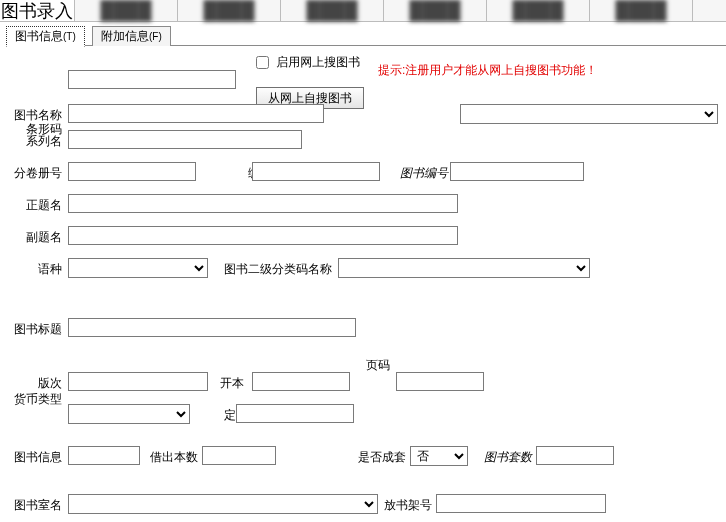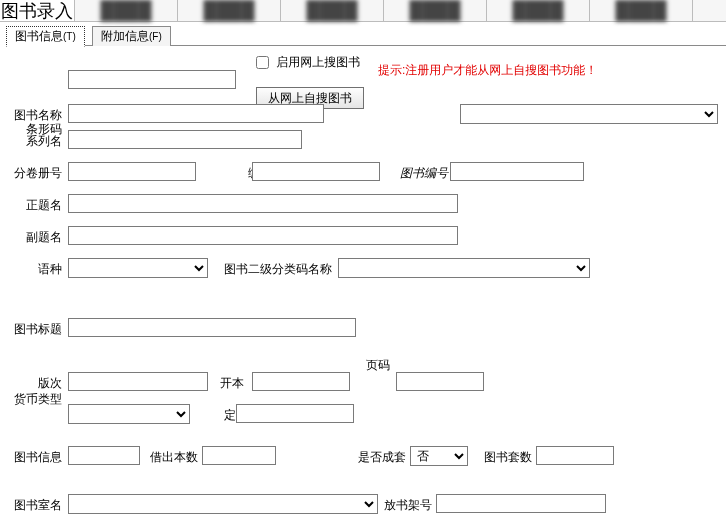--- a/index.html
+++ b/index.html
@@ -212,21 +212,21 @@
     <input type="text" class="el" style="left: 236px; top: 356px; width: 118px;" value="">
 
     <div class="el lbl" style="left:6px; top:400px; width:56px;">图书信息</div>
     <input type="text" class="el" style="left: 68px; top: 398px; width: 72px;" value="">
     <div class="el lbl" style="left:148px; top:400px; width:50px;">借出本数</div>
     <input type="text" class="el" style="left: 202px; top: 398px; width: 74px;" value="">
     <div class="el lbl" style="left:350px; top:400px; width:56px;">是否成套</div>
     <select class="el combo" style="left:410px; top:398px; width:58px;">
       <option>否</option>
     </select>
-    <div class="el lbl" style="left:476px; top:400px; width:56px;">图书套数</div>
+    <div class="el lbl" style="left:476px; top:400px; width:56px;font-style:italic;">图书套数</div>
     <input type="text" class="el" style="left: 536px; top: 398px; width: 78px;" value="">
 
     <div class="el lbl" style="left:6px; top:448px; width:56px;">图书室名</div>
     <select class="el combo" style="left:68px; top:446px; width:310px;">
       <option></option>
     </select>
     <div class="el lbl" style="left:382px; top:448px; width:50px;">放书架号</div>
     <input type="text" class="el" style="left: 436px; top: 446px; width: 170px;" value="">
 
   </div>

